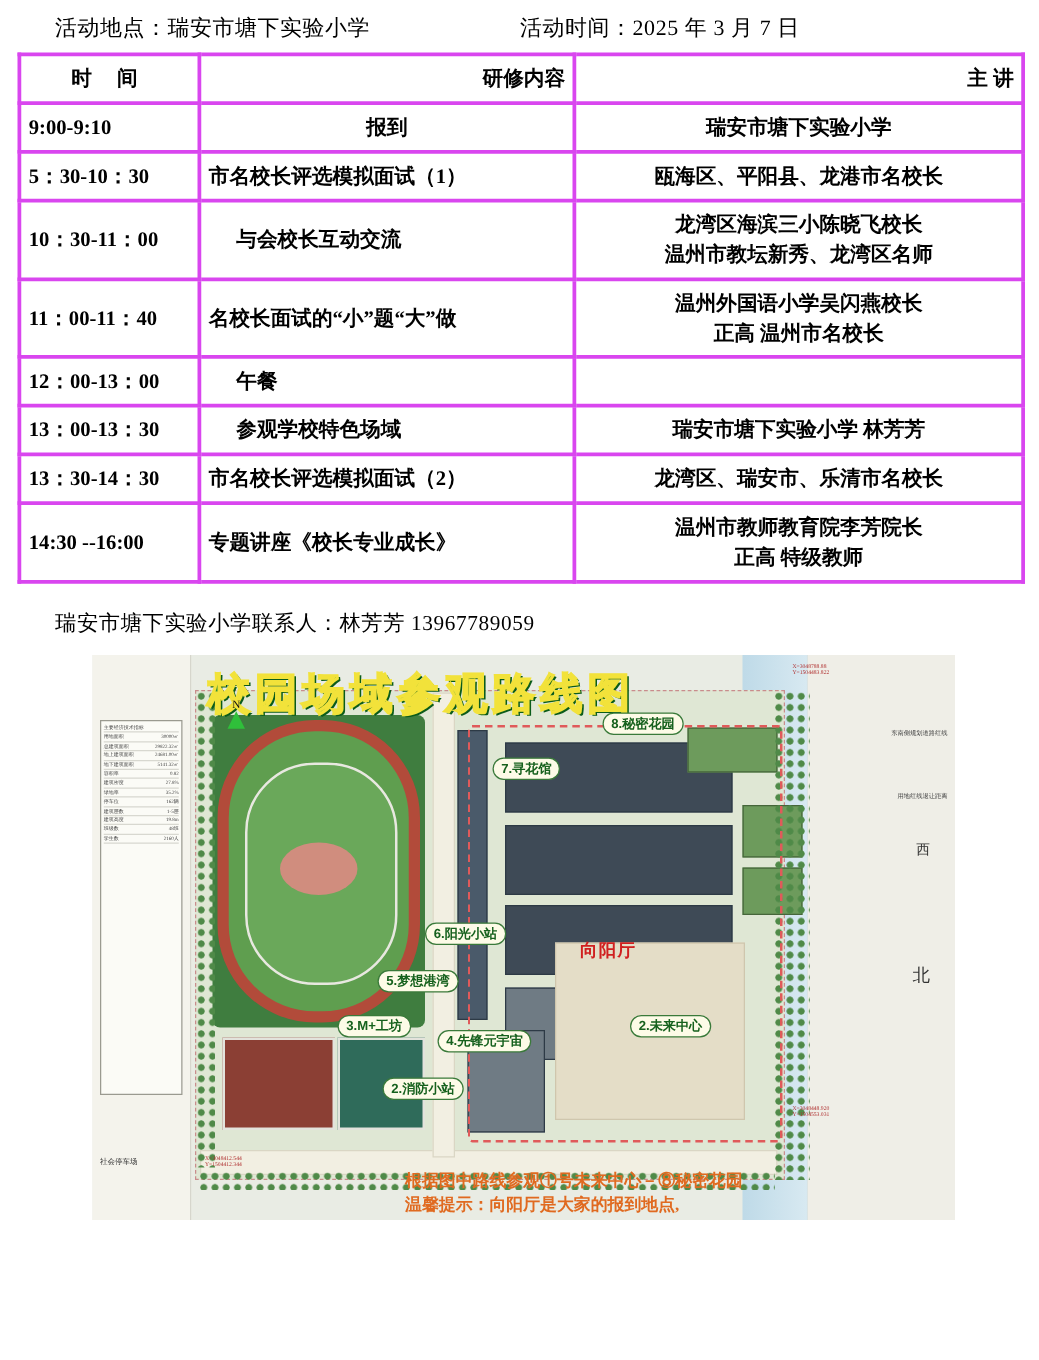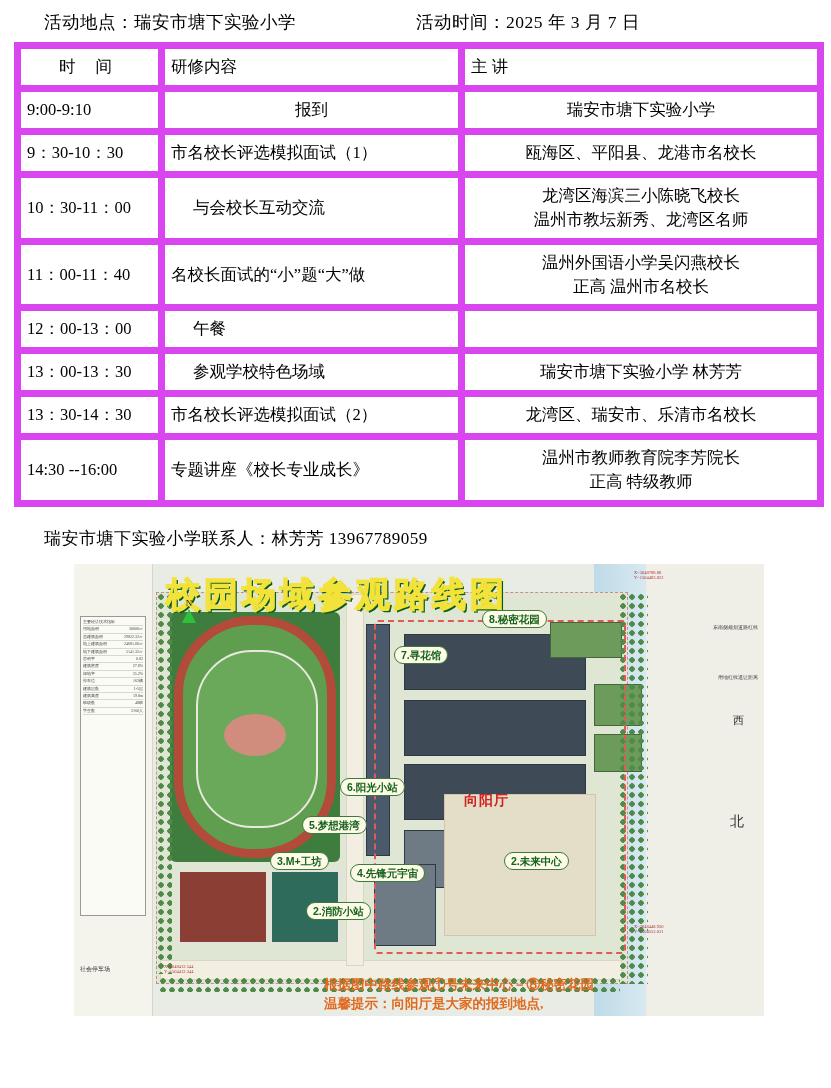--- a/index.html
+++ b/index.html
@@ -37,32 +37,32 @@
     margin-left: 120px;
   }
   
   table.schedule {
     border-collapse: collapse;
     width: 803px;
     table-layout: fixed;
     font-size: 16.5px;
   }
   table.schedule td, table.schedule th {
-    border: 7px solid #d946ef;
+    border: 3px solid #d946ef;
     padding: 6px 6px;
     vertical-align: middle;
     line-height: 1.45;
-    font-weight: normal;
+    font-weight: bold;
   }
   .col-time { width: 144px; }
   .col-content { width: 300px; }
   .col-speaker { width: 359px; }
 
   .th-time   { text-align: center; letter-spacing: 8px; padding-left: 8px;}
-  .th-center { text-align: left; }
+  .th-center { text-align: right; }
 
   td.time {
     text-align: left;
     padding-left: 10px;
     white-space: nowrap;
   }
   td.content {
     text-align: left;
     padding-left: 16px;
   }
@@ -316,21 +316,21 @@
     <tbody>
 
       <tr>
         <td class="time">9:00-9:10</td>
         <td class="content" style="text-align:center">报到</td>
         <td class="speaker">瑞安市塘下实验小学</td>
       </tr>
 
 
       <tr>
-        <td class="time">9：30-10：30</td>
+        <td class="time">5：30-10：30</td>
         <td class="content">市名校长评选模拟面试（1）</td>
         <td class="speaker">瓯海区、平阳县、龙港市名校长</td>
       </tr>
 
       <tr>
         <td class="time">10：30-11：00</td>
         <td class="content indent-more">与会校长互动交流</td>
         <td class="speaker">
           <div class="cell-lines">
             <span>龙湾区海滨三小陈晓飞校长</span>

